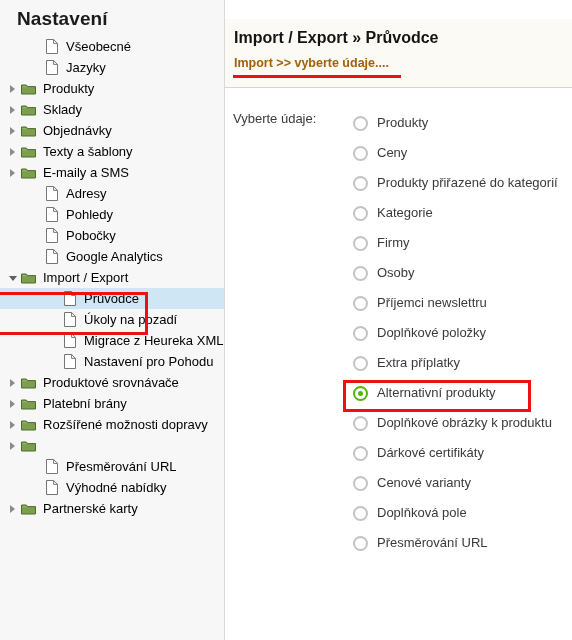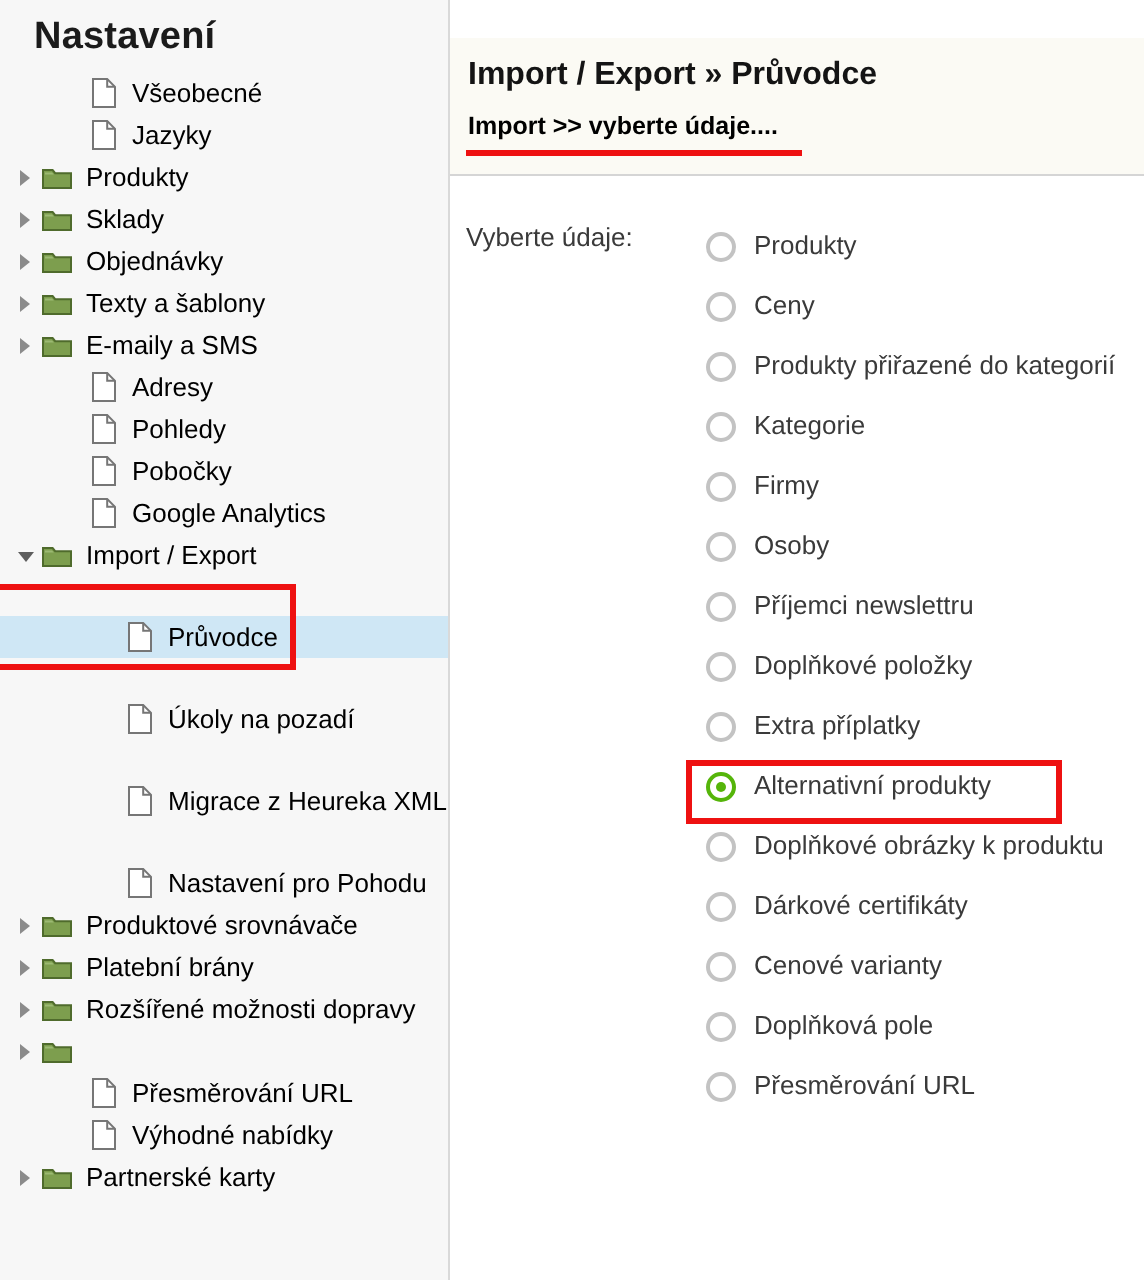--- a/index.html
+++ b/index.html
@@ -92,21 +92,21 @@
     margin-right: 5px;
   }
   .node .label {
     font-size: 13px;
     color: #000000;
     line-height: 21px;
   }
   
   .lvl0 { padding-left: 6px; }
   .lvl1 { padding-left: 29px; }
-  .lvl2 { padding-left: 47px; margin-top: 20px; }
+  .lvl2 { padding-left: 47px; }
 
   
   #main {
     flex: 1 1 auto;
     height: 640px;
     background: #ffffff;
     position: relative;
     overflow: hidden;
   }
   #main-header {
@@ -124,21 +124,21 @@
     padding-left: 1px;
   }
   #breadcrumb-wrap {
     position: relative;
     margin-top: 5px;
     display: inline-block;
   }
   #breadcrumb {
     font-size: 12.5px;
     font-weight: bold;
-    color: #000000;
+    color: #a16207;
     line-height: 16px;
     padding-left: 1px;
   }
   #breadcrumb-underline {
     position: absolute;
     left: 0;
     top: 20px;
     width: 168px;
     height: 3px;
     background: #ee1111;

